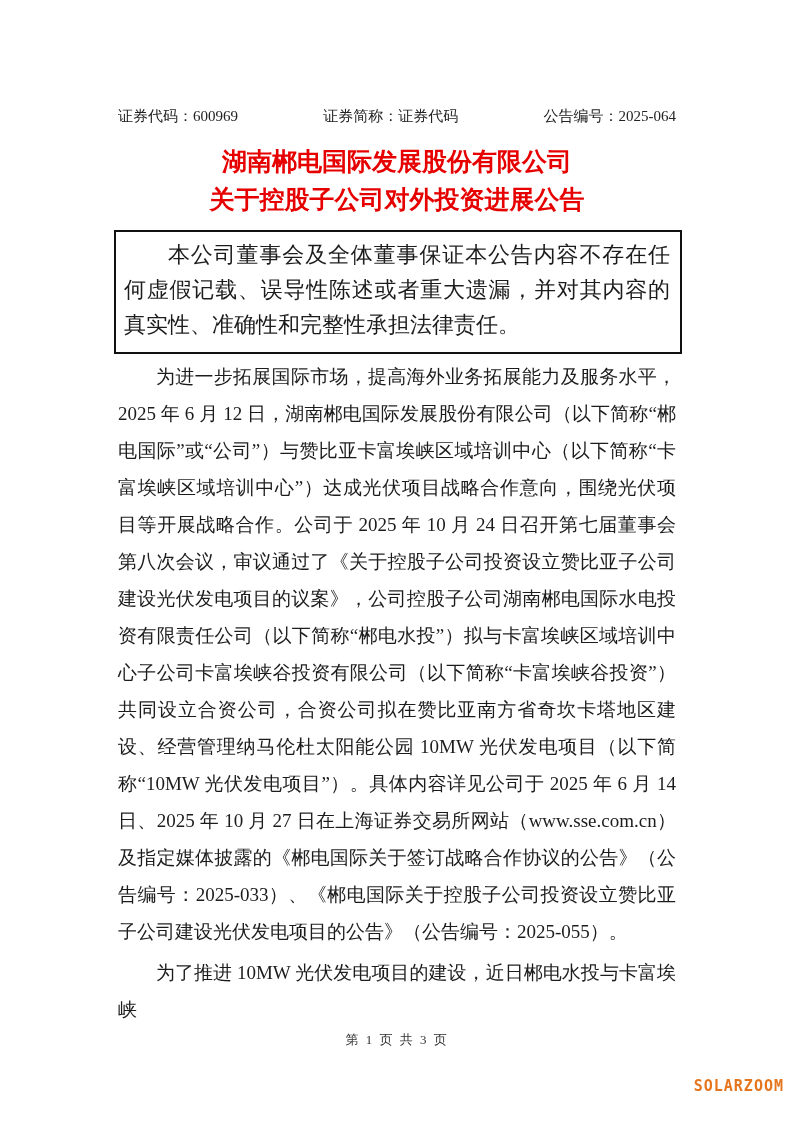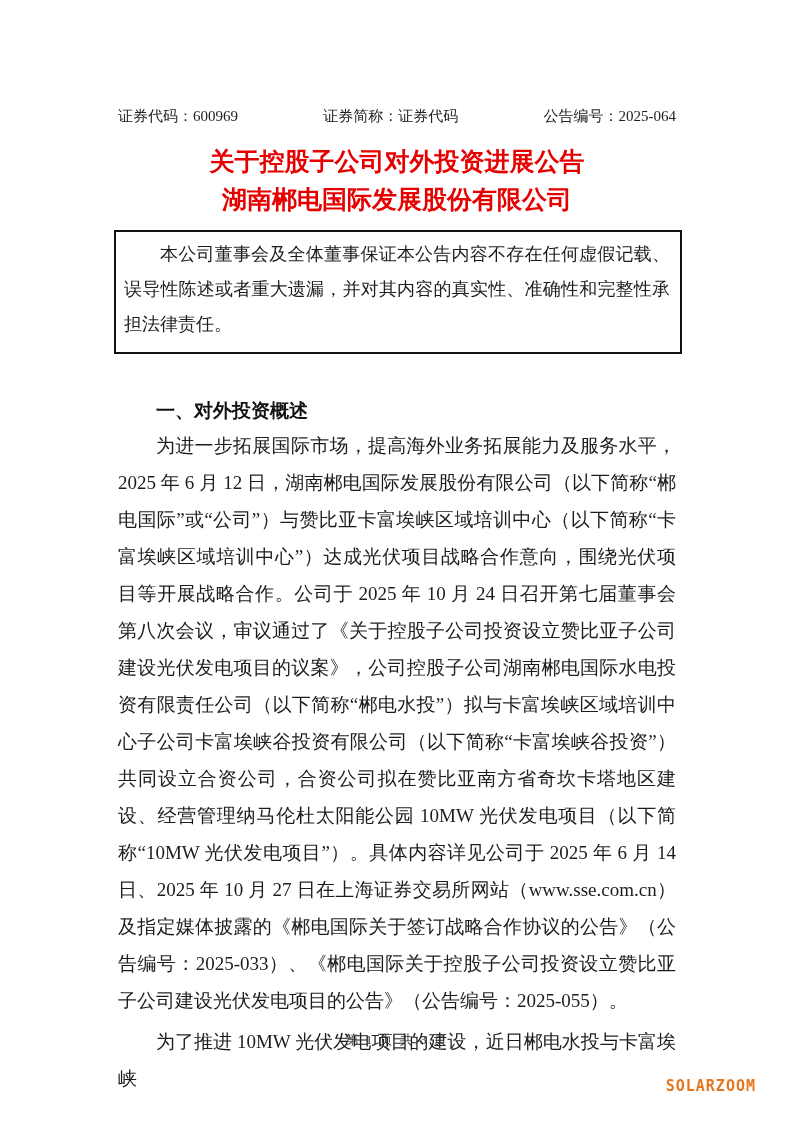--- a/index.html
+++ b/index.html
@@ -28,21 +28,21 @@
     font-weight: bold;
     font-size: 25px;
     line-height: 38px;
   }
   .disclaimer-box {
     margin-top: 12px;
     margin-left: -4px;
     width: 568px;
     border: 2px solid #111111;
     padding: 5px 10px 10px 8px;
-    font-size: 18px;
+    font-size: 22px;
     line-height: 35px;
   }
   .disclaimer-box p {
     text-indent: 2em;
     text-align: justify;
   }
   .section-heading {
     padding-left: 2em;
     font-family: "Liberation Sans", sans-serif;
     font-weight: bold;
@@ -60,50 +60,49 @@
     text-align: justify;
   }
   .page-footer {
     position: absolute; top: 1031px; left: 0; width: 794px;
     text-align: center;
     font-size: 13px;
     letter-spacing: 2px;
     color: #333;
   }
   .watermark {
-    position: absolute; top: 1077px; right: 38px;
+    position: absolute; top: 1077px; right: 10px;
     font-family: "DejaVu Sans Mono", monospace;
     font-weight: bold;
     font-size: 15px;
     letter-spacing: 1px;
     color: #e5761e;
   }
 </style>
 </head>
 <body>
 
 <div class="content">
 
   <div class="header-row">
     <span>证券代码：600969</span>
     <span>证券简称：证券代码</span>
     <span>公告编号：2025-064</span>
   </div>
 
   <div class="doc-title">
+    <div>湖南郴电国际发展股份有限公司</div>
     <div>关于控股子公司对外投资进展公告</div>
-    <div>湖南郴电国际发展股份有限公司</div>
   </div>
 
   <div class="disclaimer-box">
     <p>本公司董事会及全体董事保证本公告内容不存在任何虚假记载、误导性陈述或者重大遗漏，并对其内容的真实性、准确性和完整性承担法律责任。</p>
   </div>
 
   <div>
-    <div class="section-heading first">一、对外投资概述</div>
     <p class="para">为进一步拓展国际市场，提高海外业务拓展能力及服务水平，2025 年 6 月 12 日，湖南郴电国际发展股份有限公司（以下简称“郴电国际”或“公司”）与赞比亚卡富埃峡区域培训中心（以下简称“卡富埃峡区域培训中心”）达成光伏项目战略合作意向，围绕光伏项目等开展战略合作。公司于 2025 年 10 月 24 日召开第七届董事会第八次会议，审议通过了《关于控股子公司投资设立赞比亚子公司建设光伏发电项目的议案》，公司控股子公司湖南郴电国际水电投资有限责任公司（以下简称“郴电水投”）拟与卡富埃峡区域培训中心子公司卡富埃峡谷投资有限公司（以下简称“卡富埃峡谷投资”）共同设立合资公司，合资公司拟在赞比亚南方省奇坎卡塔地区建设、经营管理纳马伦杜太阳能公园 10MW 光伏发电项目（以下简称“10MW 光伏发电项目”）。具体内容详见公司于 2025 年 6 月 14 日、2025 年 10 月 27 日在上海证券交易所网站（www.sse.com.cn）及指定媒体披露的《郴电国际关于签订战略合作协议的公告》（公告编号：2025-033）、《郴电国际关于控股子公司投资设立赞比亚子公司建设光伏发电项目的公告》（公告编号：2025-055）。</p>
   </div>
 
   <div>
     <p class="para">为了推进 10MW 光伏发电项目的建设，近日郴电水投与卡富埃峡</p>
   </div>
 
 </div>
 
 <div class="page-footer">第 1 页 共 3 页</div>

